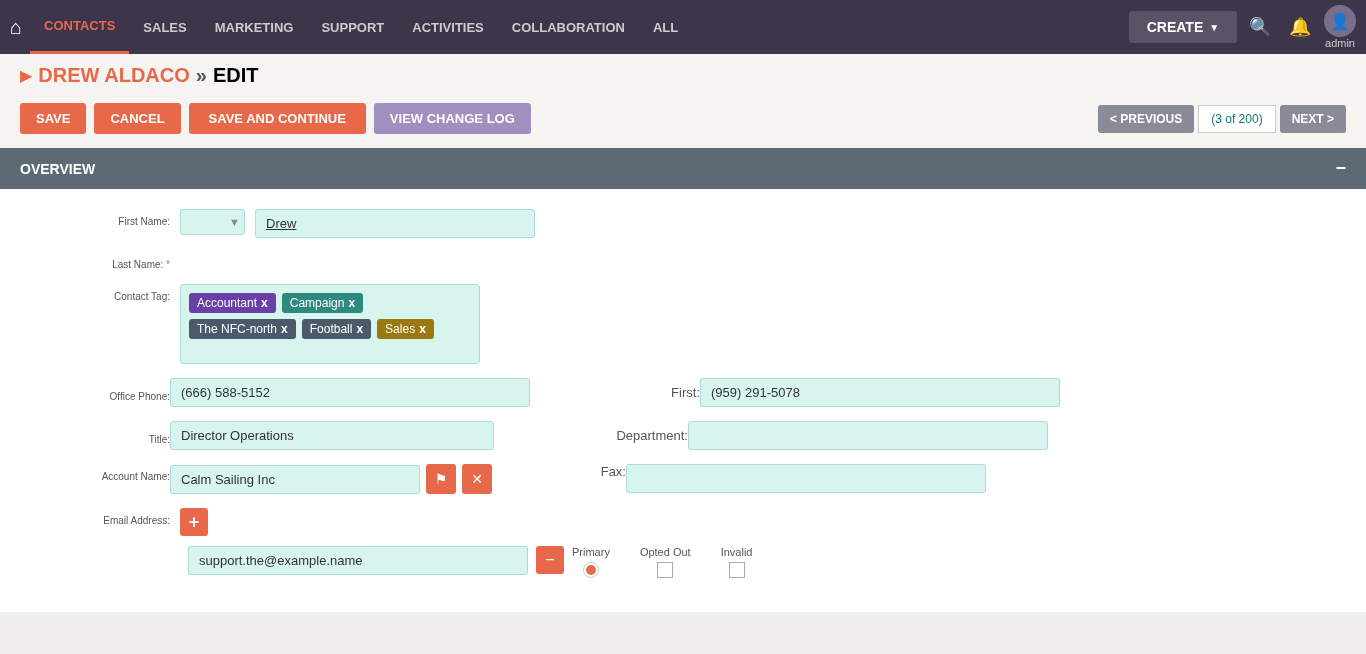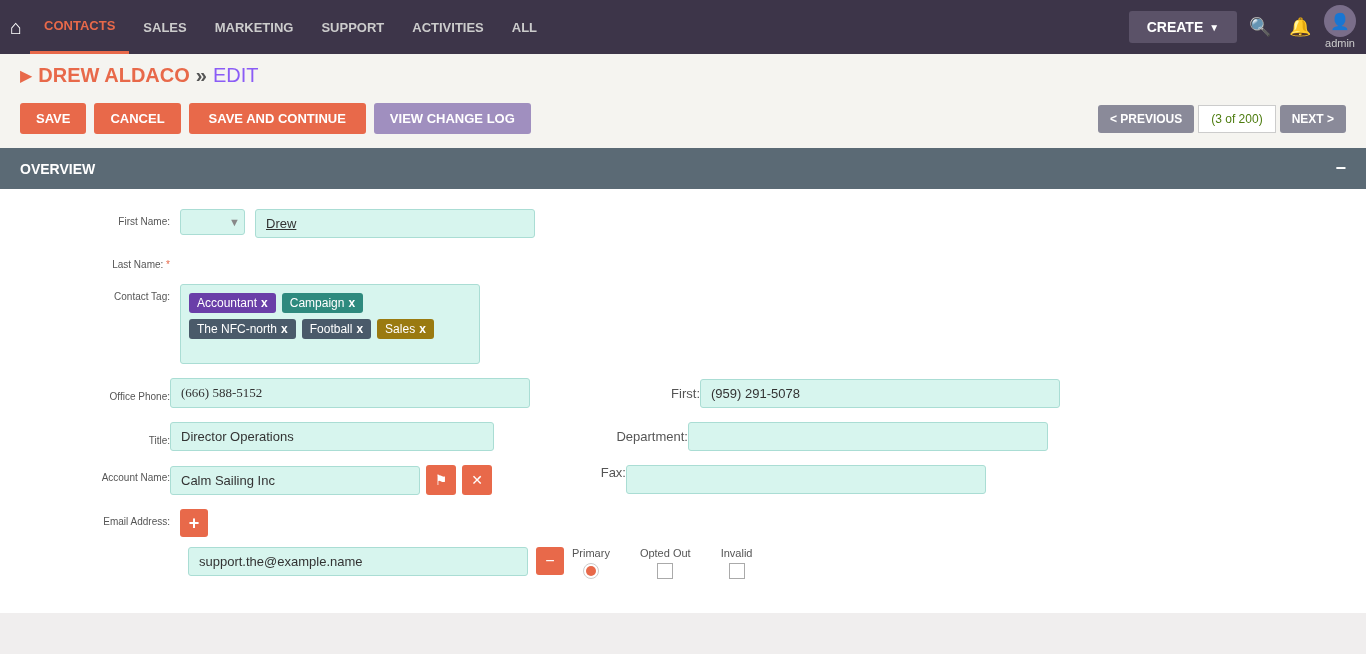--- a/index.html
+++ b/index.html
@@ -93,23 +93,23 @@
       font-size: 20px;
       font-weight: bold;
       text-transform: uppercase;
     }
     .breadcrumb-sep {
       color: #555;
       font-size: 20px;
       font-weight: bold;
     }
     .breadcrumb-action {
-      color: #8b5cf6;
+      color: #000000;
       font-size: 20px;
-      font-weight: normal;
+      font-weight: bold;
       text-transform: uppercase;
     }
 
     
     .toolbar {
       background: #f5f4f0;
       padding: 6px 20px 14px;
       display: flex;
       align-items: center;
       gap: 8px;
@@ -172,21 +172,21 @@
       font-size: 12px;
       font-weight: bold;
       border-radius: 3px;
       cursor: pointer;
     }
     .pagination-info {
       background: #fff;
       border: 1px solid #ccc;
       padding: 6px 12px;
       font-size: 12px;
-      color: #4d7c0f;
+      color: #0f766e;
     }
 
     
     .section-header {
       background: #5b6a75;
       color: #fff;
       padding: 10px 20px;
       font-size: 14px;
       font-weight: bold;
       display: flex;
@@ -372,20 +372,21 @@
 <body>
 
 <nav class="navbar">
   <span class="navbar-home">⌂</span>
   <div class="navbar-links">
     <a class="navbar-link active">CONTACTS</a>
     <a class="navbar-link">SALES</a>
     <a class="navbar-link">MARKETING</a>
     <a class="navbar-link">SUPPORT</a>
     <a class="navbar-link">ACTIVITIES</a>
+    <a class="navbar-link">COLLABORATION</a>
     <a class="navbar-link">ALL</a>
   </div>
   <div class="navbar-right">
     <button class="btn-create">
       <span>CREATE</span>
       <span class="arrow">▼</span>
     </button>
     <span class="nav-icon">🔍</span>
     <span class="nav-icon">🔔</span>
     <div style="display:flex;flex-direction:column;align-items:center;">
@@ -444,21 +445,21 @@
         <span class="tag tag-purple">Accountant <span class="tag-x">x</span></span>
         <span class="tag tag-teal">Campaign <span class="tag-x">x</span></span>
         <span class="tag tag-darkgray">The NFC-north <span class="tag-x">x</span></span>
         <span class="tag tag-darkgray">Football <span class="tag-x">x</span></span>
         <span class="tag tag-gold">Sales <span class="tag-x">x</span></span>
       </div>
     </div>
 
     <div class="form-row" style="display:flex;align-items:center;gap:0;margin-bottom:14px;">
       <div class="form-label">Office Phone:</div>
-      <input type="text" class="form-input" style="width: 360px; margin-right: 60px; font-family: Liberation Serif, serif;" value="(666) 588-5152">
+      <input type="text" class="form-input" style="width: 360px; margin-right: 60px;" value="(666) 588-5152">
       <div class="label-right">First:</div>
       <input type="text" class="form-input" style="width: 360px;" value="(959) 291-5078">
     </div>
 
     <div class="form-row" style="display:flex;align-items:center;gap:0;margin-bottom:14px;">
       <div class="form-label">Title:</div>
       <input type="text" class="form-input" style="width: 324px; margin-right: 84px;" value="Director Operations">
       <div class="label-right">Department:</div>
       <input type="text" class="form-input" style="width: 360px;" value="">
     </div>

